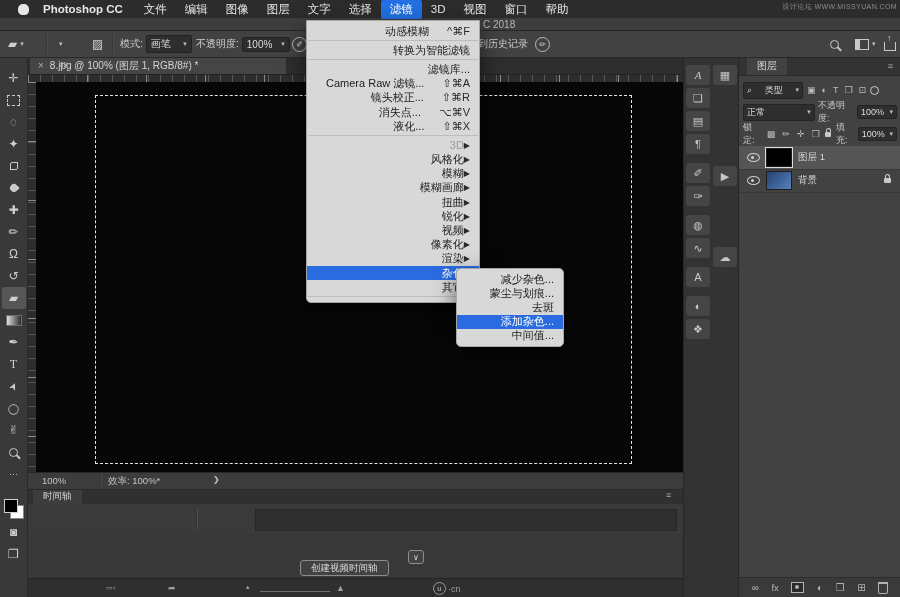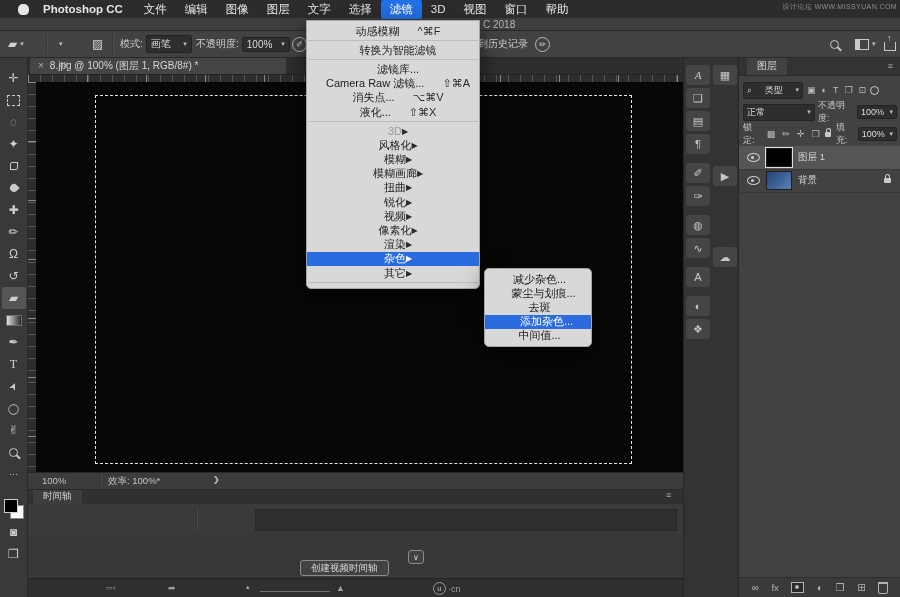--- a/index.html
+++ b/index.html
@@ -105,21 +105,21 @@
   .padlock::before{content:"";position:absolute;left:1px;top:-4px;width:3px;height:3px;border:1px solid #c9c9c9;border-bottom:none;border-radius:3px 3px 0 0}
   .lp-footer{position:absolute;left:0;bottom:0;width:162px;height:19px;background:#3a3a3a;border-top:1px solid #2c2c2c;
              display:flex;align-items:center;justify-content:space-evenly;font-size:10px;color:#b3b3b3}
   .i-mask{width:11px;height:9px;background:#2a2a2a;border:1px solid #b3b3b3;position:relative}
   .i-mask::before{content:"";position:absolute;left:3px;top:1.5px;width:4px;height:4px;background:#b3b3b3;border-radius:50%}
   .i-trash{width:8px;height:9px;border:1px solid #b3b3b3;border-top:2.5px solid #b3b3b3;border-radius:0 0 2px 2px}
   .fx{font-size:9.5px}
   
   .menu{position:absolute;background:#d8d8d8;border:1px solid #a6a6a6;border-radius:0 0 5px 5px;
         box-shadow:0 8px 22px rgba(0,0,0,.55);padding:3px 0;z-index:60;color:#1c1c1c;font-size:11px}
-  .menu .mrow{height:14.2px;display:flex;align-items:center;justify-content:center;padding:0 9px 0 19px;white-space:nowrap}
+  .menu .mrow{height:14.2px;display:flex;align-items:center;justify-content:flex-end;padding:0 9px 0 19px;white-space:nowrap}
   .menu .mrow .sc{color:#2a2a2a;margin-left:18px}
   .menu .mrow .arr{font-size:8px;color:#2a2a2a}
   .menu .mrow.hl{background:#2a6ce0;color:#fff}
   .menu .mrow.hl .arr,.menu .mrow.hl .sc{color:#fff}
   .menu .mrow.dis{color:#9b9b9b}
   .menu .msep{height:1px;background:#bdbdbd;margin:2px 1px}
 </style>
 </head>
 <body>
 
@@ -453,20 +453,24 @@
     </div>
   <div class="msep"></div>
   <div class="mrow">
       <span>滤镜库...</span>
     </div>
   <div class="mrow">
       <span>Camera Raw 滤镜...</span>
       <span class="sc">⇧⌘A</span>
     </div>
   <div class="mrow">
+      <span>镜头校正...</span>
+      <span class="sc">⇧⌘R</span>
+    </div>
+  <div class="mrow">
       <span>消失点...</span>
       <span class="sc">⌥⌘V</span>
     </div>
   <div class="mrow">
       <span>液化...</span>
       <span class="sc">⇧⌘X</span>
     </div>
   <div class="msep"></div>
   <div class="mrow dis">
       <span>3D</span>
@@ -508,21 +512,21 @@
       <span>杂色</span>
       <span class="arr">▶</span>
     </div>
   <div class="mrow">
       <span>其它</span>
       <span class="arr">▶</span>
     </div>
   <div class="msep"></div>
 </div>
 
-<div class="menu" style="left:484px;top:268px;width:106px;border-radius:5px">
+<div class="menu" style="left:456px;top:268px;width:106px;border-radius:5px">
   <div class="mrow" style="padding-left:12px">
       <span>减少杂色...</span>
     </div>
   <div class="mrow" style="padding-left:20px">
       <span>蒙尘与划痕...</span>
     </div>
   <div class="mrow" style="padding-left:12px">
       <span>去斑</span>
     </div>
   <div class="mrow hl" style="padding-left:26px">

